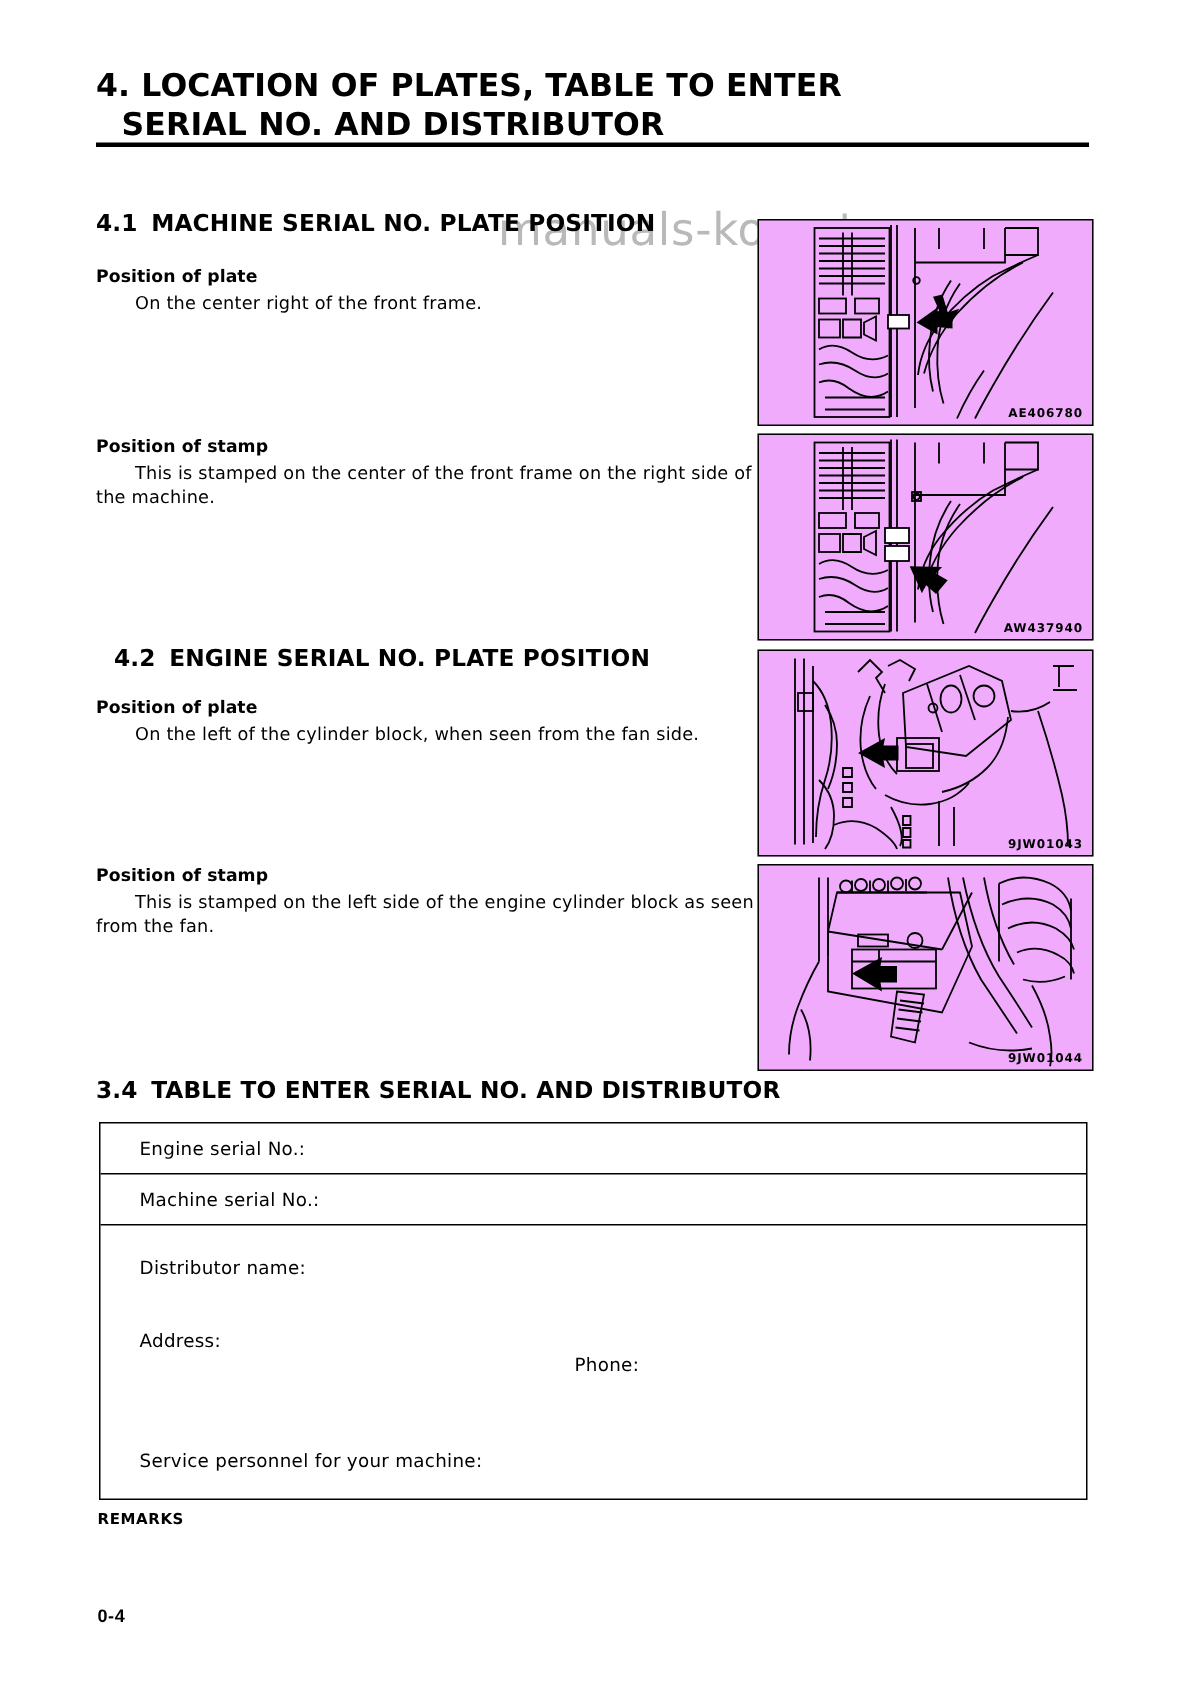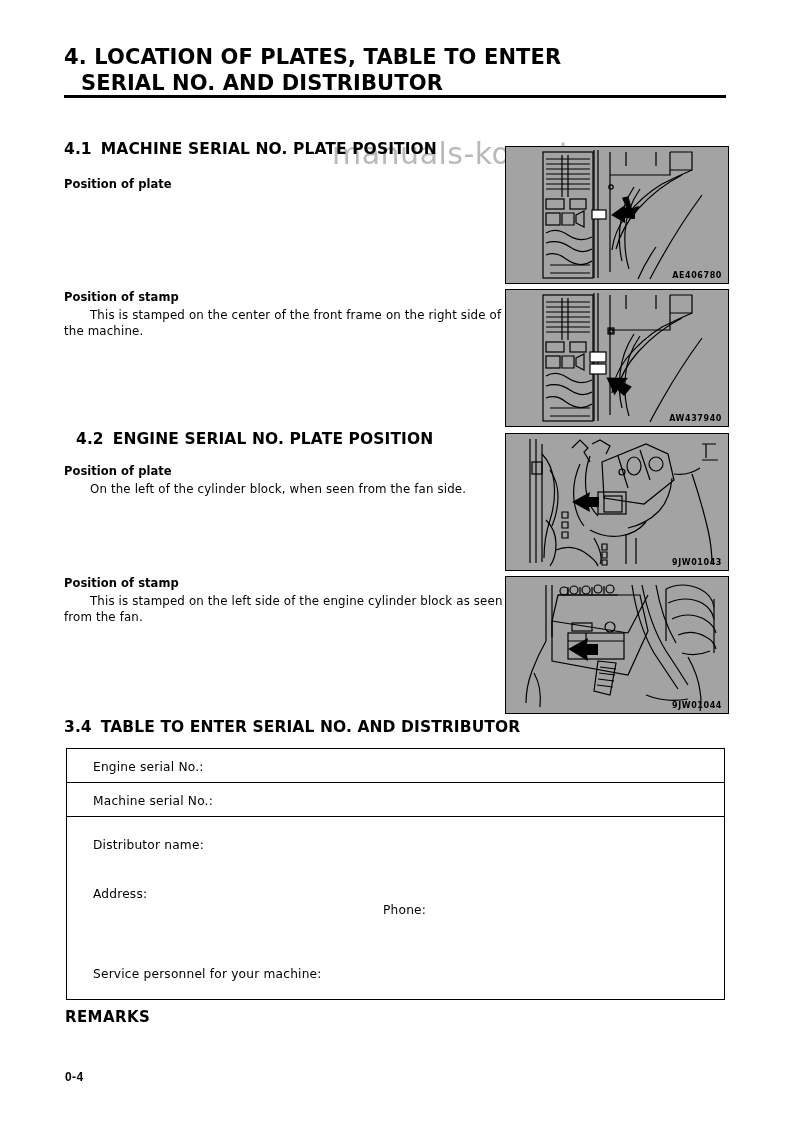--- a/index.html
+++ b/index.html
@@ -85,21 +85,21 @@
     line-height: 16px;
     letter-spacing: 0.15px;
     margin: 0;
   }
   .bodytext .indent { padding-left: 26px; display: inline-block; }
 
   
   .figure {
     position: absolute;
     border: 1.4px solid #000;
-    background: #a3a3a3;
+    background: #f0abfc;
     overflow: hidden;
     z-index: 7;
   }
   .figure svg { display: block; }
   .fig-code {
     position: absolute;
     right: 6px;
     bottom: 3px;
     font-family: "DejaVu Sans", sans-serif;
     font-size: 8px;
@@ -139,21 +139,21 @@
   .p-phone   { left: 290px; top: 86px; }
   .p-service { left: 0;   top: 150px; }
 
   
   #remarks {
     position: absolute;
     left: 65px;
     top: 1008px;
     font-family: "DejaVu Sans", sans-serif;
     font-weight: bold;
-    font-size: 15px;
+    font-size: 10px;
     letter-spacing: 0.4px;
     z-index: 2;
   }
   #page-number {
     position: absolute;
     left: 65px;
     top: 1070px;
     font-family: Liberation Sans, sans-serif;
     font-weight: bold;
     font-size: 12px;
@@ -171,20 +171,21 @@
   <div class="tline second">SERIAL NO. AND DISTRIBUTOR</div>
 </div>
 <div id="title-rule"></div>
 
 <div class="section-head" style="left:64px; top:140px;">
   <span class="sh-num">4.1</span><span>MACHINE SERIAL NO. PLATE POSITION</span>
 </div>
 
 <div class="block" style="left:64px; top:177px; width:440px;">
   <p class="sublabel">Position of plate</p>
+  <p class="bodytext"><span class="indent">On the center right of the front frame.</span></p>
 </div>
 
 <div class="block" style="left:64px; top:290px; width:442px;">
   <p class="sublabel">Position of stamp</p>
   <p class="bodytext"><span style="padding-left:26px;">This is stamped on the center of the front frame on the right side of the machine.</span></p>
 </div>
 
 <div class="section-head" style="left:76px; top:430px;">
   <span class="sh-num">4.2</span><span>ENGINE SERIAL NO. PLATE POSITION</span>
 </div>

